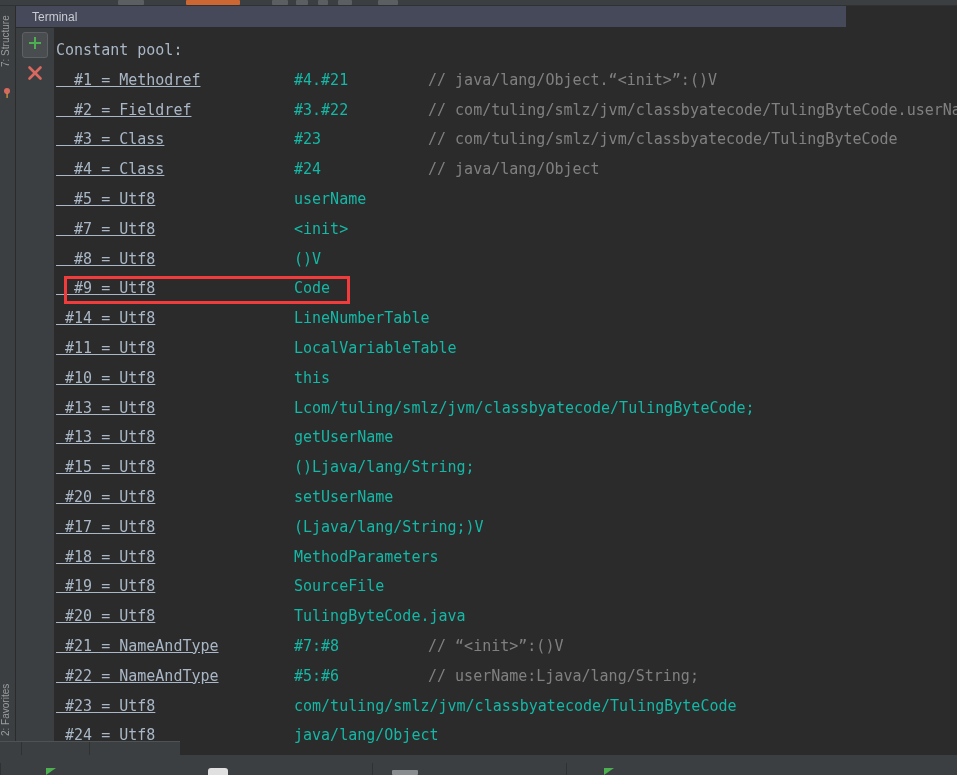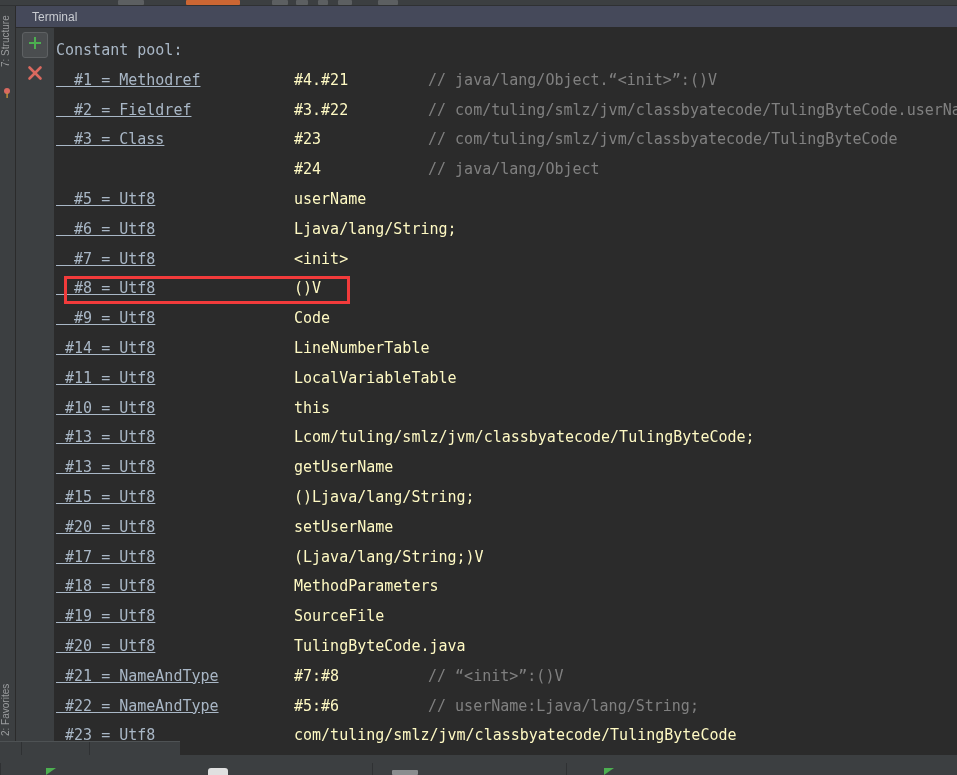--- a/index.html
+++ b/index.html
@@ -58,21 +58,21 @@
     position: absolute; left: 2px;
     width: 12px; height: 12px;
   }
   #pin-icon  { top: 78px; }
   #star-icon { bottom: 18px; }
 
   
   #tab-bar {
     position: absolute;
     left: 16px; top: 6px;
-    width: 941px; height: 22px;
+    width: 830px; height: 22px;
     background: #45495a;
     border-bottom: 1px solid #2b2b2b;
   }
   #tab-terminal {
     position: absolute;
     left: 12px; top: 0px;
     height: 22px; line-height: 22px;
     color: #c9ccd1;
     font-family: "Liberation Sans", sans-serif;
     font-size: 12px;
@@ -114,21 +114,21 @@
   .t-line {
     height: 29.8px;
     line-height: 29.8px;
     white-space: pre;
     font-family: "DejaVu Sans Mono", "Liberation Mono", monospace;
     font-size: 15px;
     color: #a9b7c6;
     position: relative;
   }
   .t-line .idx   { color: #a9b7c6; }
-  .t-line .val   { color: #fef9c3; }
+  .t-line .val   { color: #14b8a6; }
   .t-line .cmt   { color: #808080; }
   .seg {
     position: absolute;
     top: 0;
     white-space: pre;
   }
   .col-idx { left: 0px; text-decoration: underline; }
   .col-val { left: 238px; }
   .col-cmt { left: 372px; }
 
@@ -247,23 +247,22 @@
     </span>
   </div>
 </div>
 
 <div id="terminal-output">
   <div class="t-line" id="line-heading">Constant pool:</div>
   <div id="entry-list">
       <div class="t-line"><span class="seg col-idx idx">  #1 = Methodref</span><span class="seg col-val val">#4.#21</span><span class="seg col-cmt cmt">// java/lang/Object.“&lt;init&gt;”:()V</span></div>
       <div class="t-line"><span class="seg col-idx idx">  #2 = Fieldref</span><span class="seg col-val val">#3.#22</span><span class="seg col-cmt cmt">// com/tuling/smlz/jvm/classbyatecode/TulingByteCode.userNa</span></div>
       <div class="t-line"><span class="seg col-idx idx">  #3 = Class</span><span class="seg col-val val">#23</span><span class="seg col-cmt cmt">// com/tuling/smlz/jvm/classbyatecode/TulingByteCode</span></div>
-      <div class="t-line"><span class="seg col-val val">#24</span><span class="seg col-cmt cmt">// java/lang/Object</span></div>
+      <div class="t-line"><span class="seg col-idx idx">  #4 = Class</span><span class="seg col-val val">#24</span><span class="seg col-cmt cmt">// java/lang/Object</span></div>
       <div class="t-line"><span class="seg col-idx idx">  #5 = Utf8</span><span class="seg col-val val">userName</span></div>
-      <div class="t-line"><span class="seg col-idx idx">  #6 = Utf8</span><span class="seg col-val val">Ljava/lang/String;</span></div>
       <div class="t-line"><span class="seg col-idx idx">  #7 = Utf8</span><span class="seg col-val val">&lt;init&gt;</span></div>
       <div class="t-line"><span class="seg col-idx idx">  #8 = Utf8</span><span class="seg col-val val">()V</span></div>
       <div class="t-line"><span class="seg col-idx idx">  #9 = Utf8</span><span class="seg col-val val">Code</span></div>
       <div class="t-line"><span class="seg col-idx idx"> #14 = Utf8</span><span class="seg col-val val">LineNumberTable</span></div>
       <div class="t-line"><span class="seg col-idx idx"> #11 = Utf8</span><span class="seg col-val val">LocalVariableTable</span></div>
       <div class="t-line"><span class="seg col-idx idx"> #10 = Utf8</span><span class="seg col-val val">this</span></div>
       <div class="t-line"><span class="seg col-idx idx"> #13 = Utf8</span><span class="seg col-val val">Lcom/tuling/smlz/jvm/classbyatecode/TulingByteCode;</span></div>
       <div class="t-line"><span class="seg col-idx idx"> #13 = Utf8</span><span class="seg col-val val">getUserName</span></div>
       <div class="t-line"><span class="seg col-idx idx"> #15 = Utf8</span><span class="seg col-val val">()Ljava/lang/String;</span></div>
       <div class="t-line"><span class="seg col-idx idx"> #20 = Utf8</span><span class="seg col-val val">setUserName</span></div>

